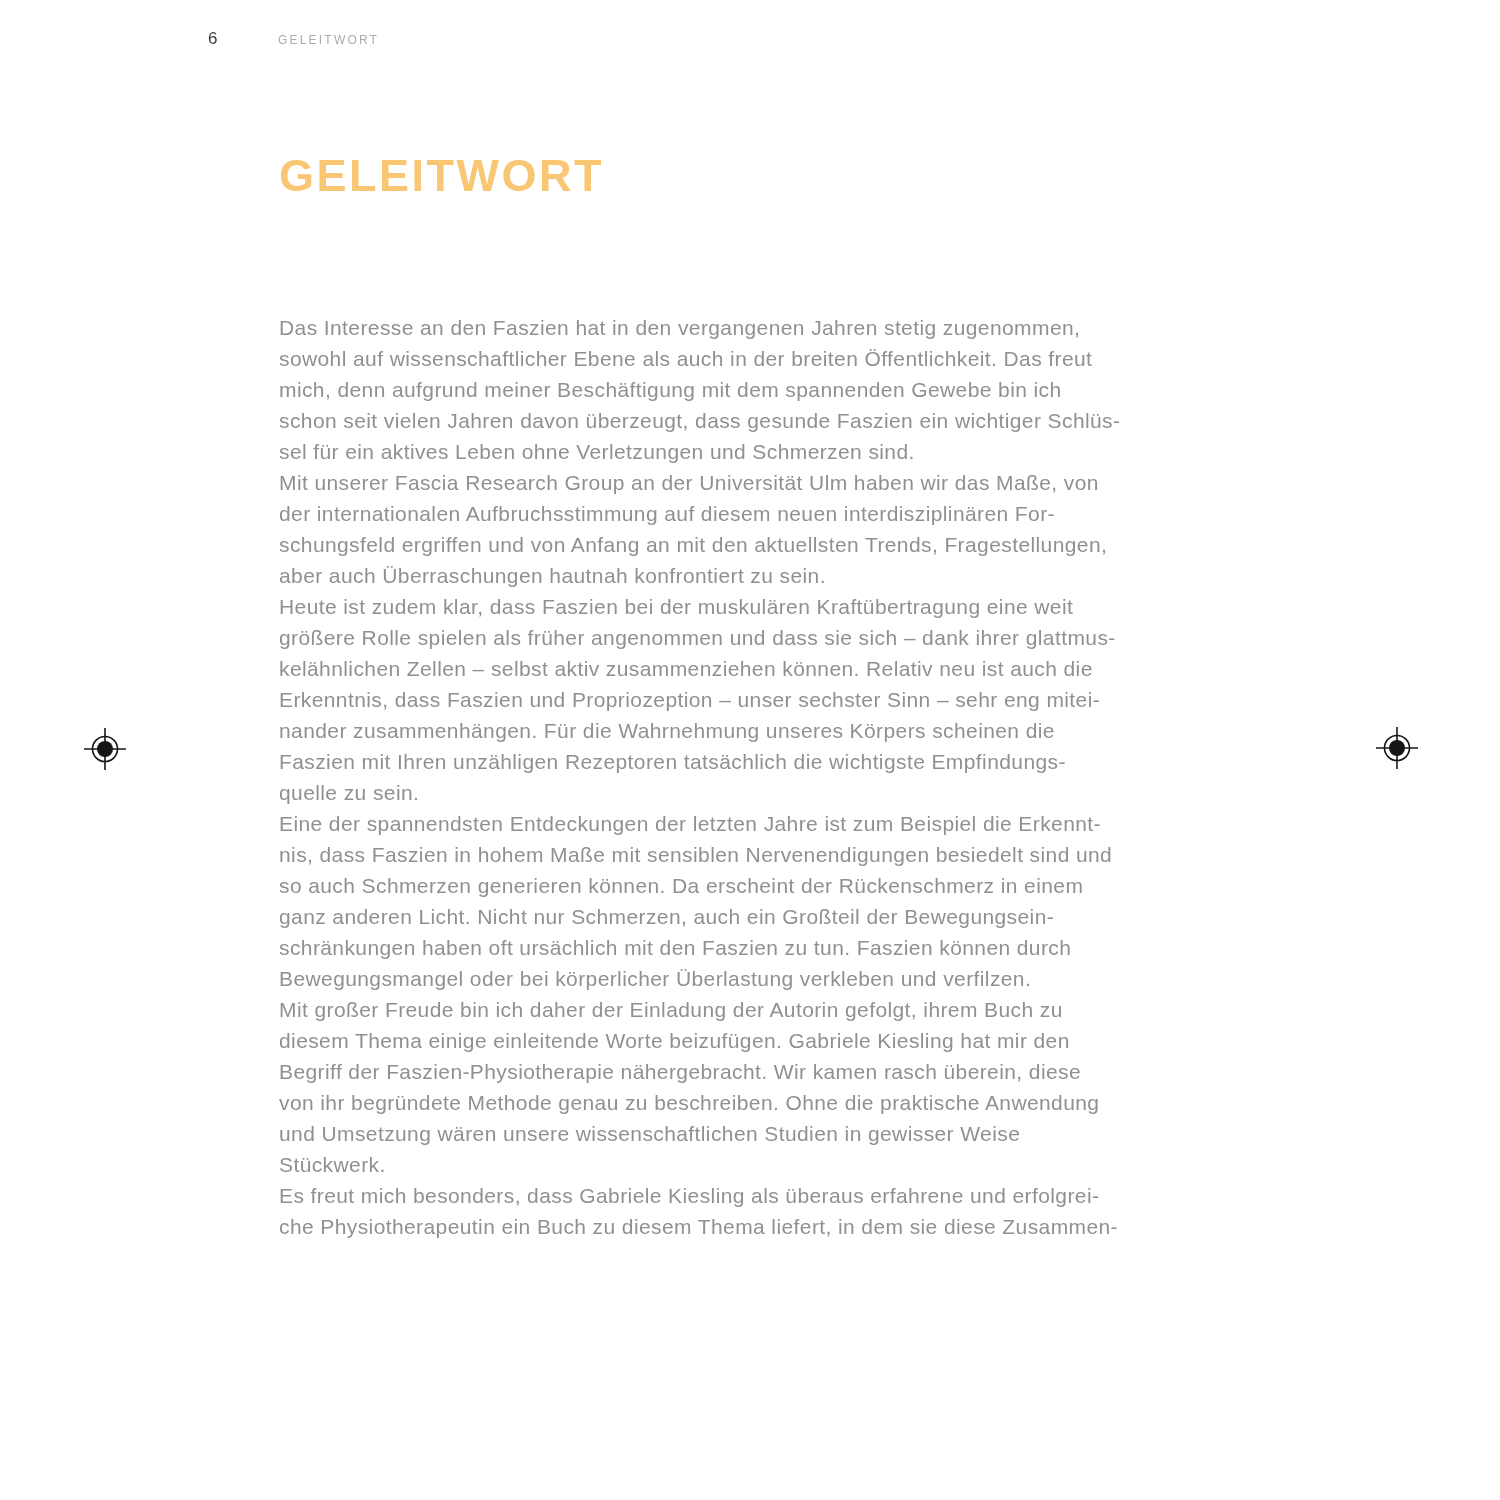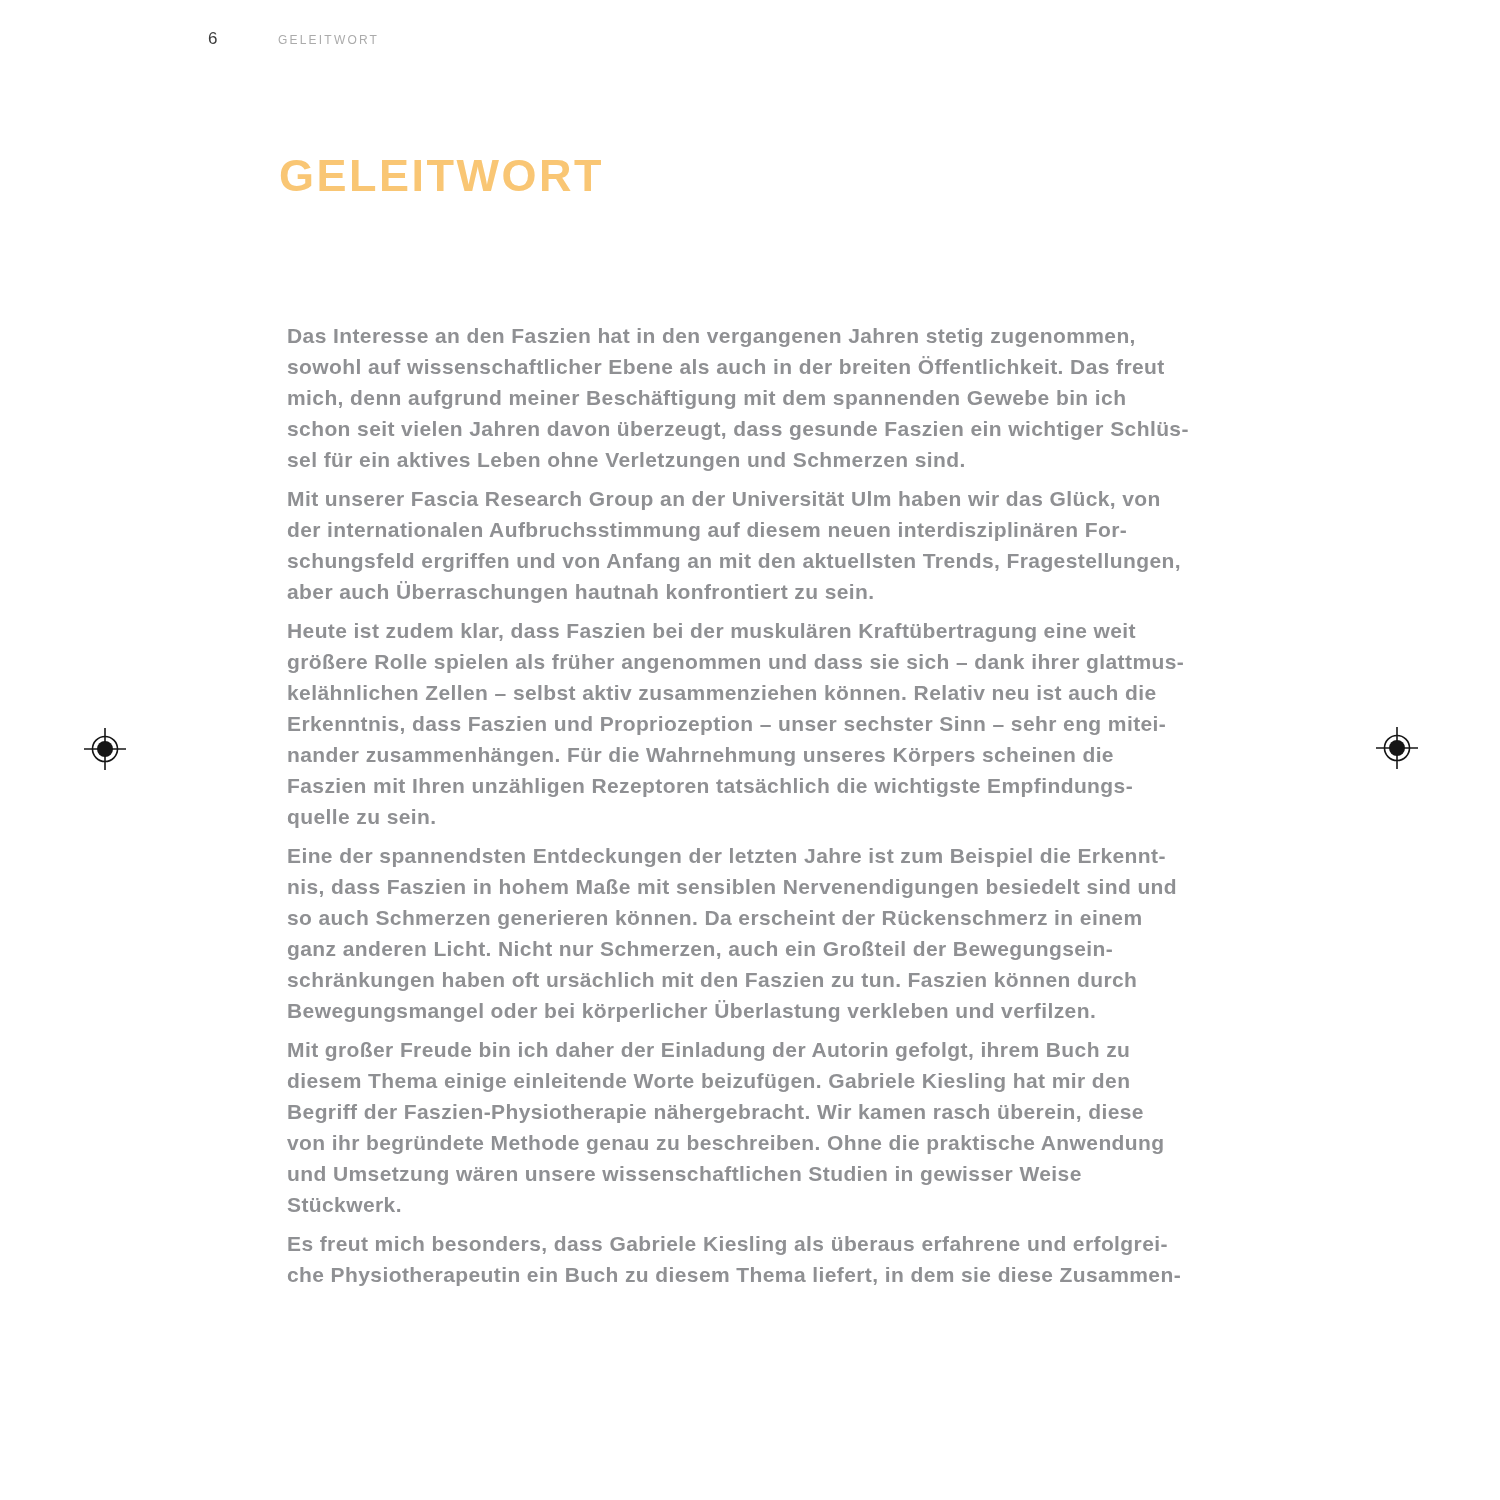--- a/index.html
+++ b/index.html
@@ -34,21 +34,21 @@
   .subtitle{
     position:absolute;left:279px;top:251px;margin:0;
     font-size:27px;line-height:1;font-weight:700;
     letter-spacing:1.2px;color:var(--accent);
   }
   .body-text{
     position:absolute;left:279px;top:312px;width:990px;
     font-size:21px;line-height:31px;letter-spacing:0.4px;
     color:var(--body-text);
   }
-  .body-text p{margin:8px;white-space:pre-line;font-weight:bold;}
+  .body-text p{margin:0;white-space:pre-line;}
   .regmark{position:absolute;width:44px;height:44px;color:var(--mark);}
   .regmark.left{left:83px;top:727px;}
   .regmark.right{left:1375px;top:726px;}
 </style>
 </head>
 <body>
 
 <div class="page">
 
   <span class="page-number">6</span>
@@ -71,21 +71,21 @@
 
   <h1 class="title">GELEITWORT</h1>
 
 
   <div class="body-text">
       <p>Das Interesse an den Faszien hat in den vergangenen Jahren stetig zugenommen,
 sowohl auf wissenschaftlicher Ebene als auch in der breiten Öffentlichkeit. Das freut
 mich, denn aufgrund meiner Beschäftigung mit dem spannenden Gewebe bin ich
 schon seit vielen Jahren davon überzeugt, dass gesunde Faszien ein wichtiger Schlüs-
 sel für ein aktives Leben ohne Verletzungen und Schmerzen sind.</p>
-      <p>Mit unserer Fascia Research Group an der Universität Ulm haben wir das Glück, von
+      <p>Mit unserer Fascia Research Group an der Universität Ulm haben wir das Maße, von
 der internationalen Aufbruchsstimmung auf diesem neuen interdisziplinären For-
 schungsfeld ergriffen und von Anfang an mit den aktuellsten Trends, Fragestellungen,
 aber auch Überraschungen hautnah konfrontiert zu sein.</p>
       <p>Heute ist zudem klar, dass Faszien bei der muskulären Kraftübertragung eine weit
 größere Rolle spielen als früher angenommen und dass sie sich – dank ihrer glattmus-
 kelähnlichen Zellen – selbst aktiv zusammenziehen können. Relativ neu ist auch die
 Erkenntnis, dass Faszien und Propriozeption – unser sechster Sinn – sehr eng mitei-
 nander zusammenhängen. Für die Wahrnehmung unseres Körpers scheinen die
 Faszien mit Ihren unzähligen Rezeptoren tatsächlich die wichtigste Empfindungs-
 quelle zu sein.</p>

